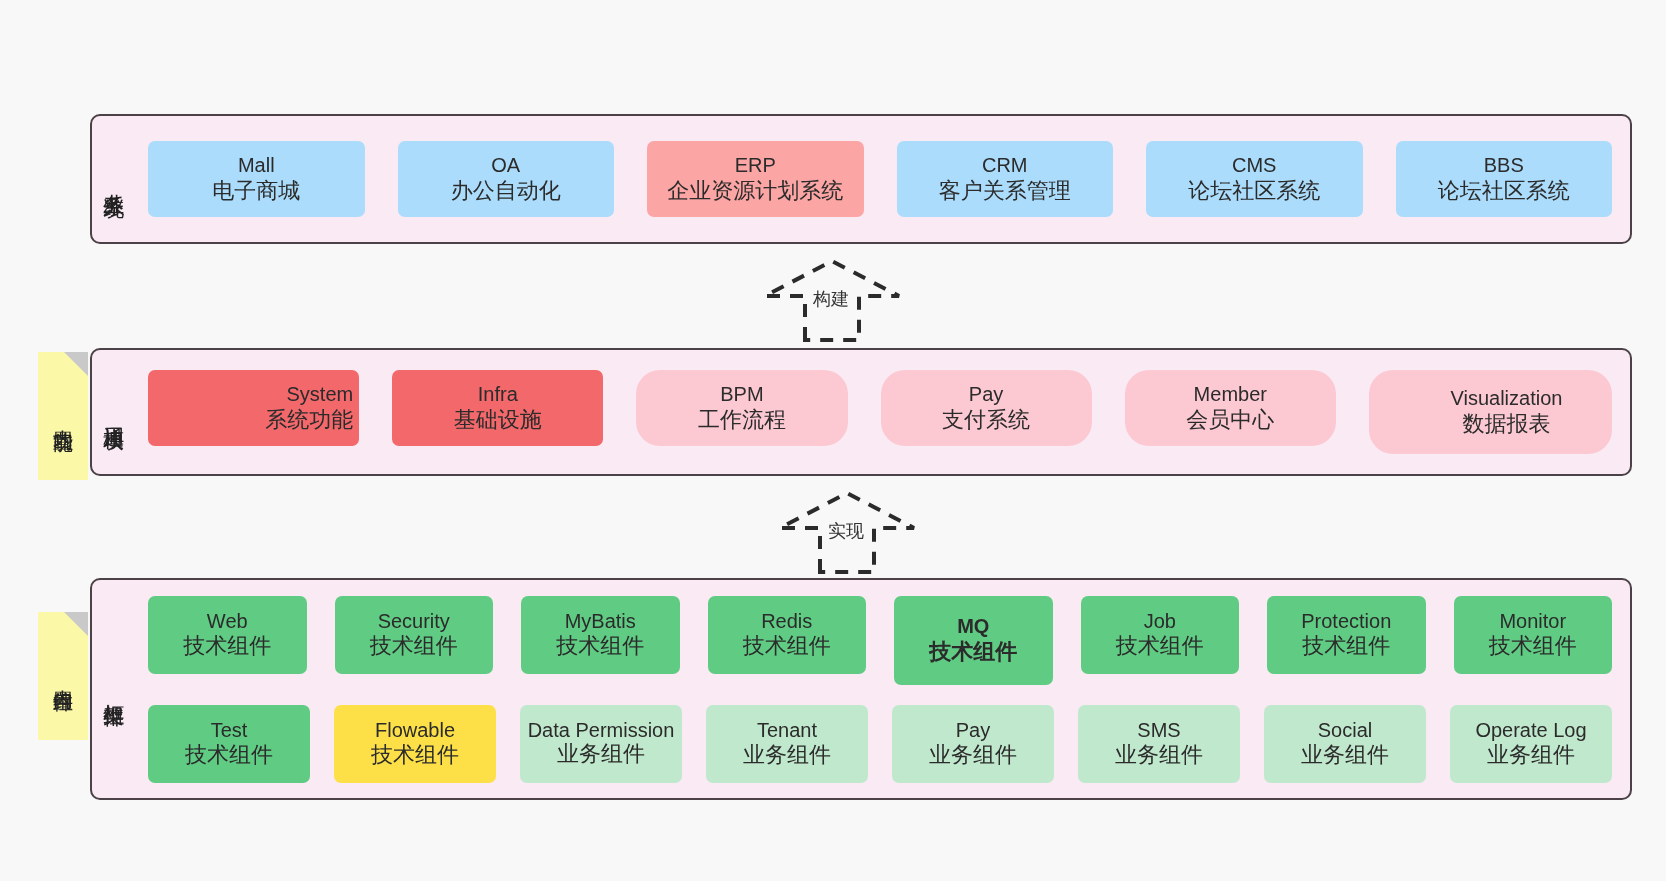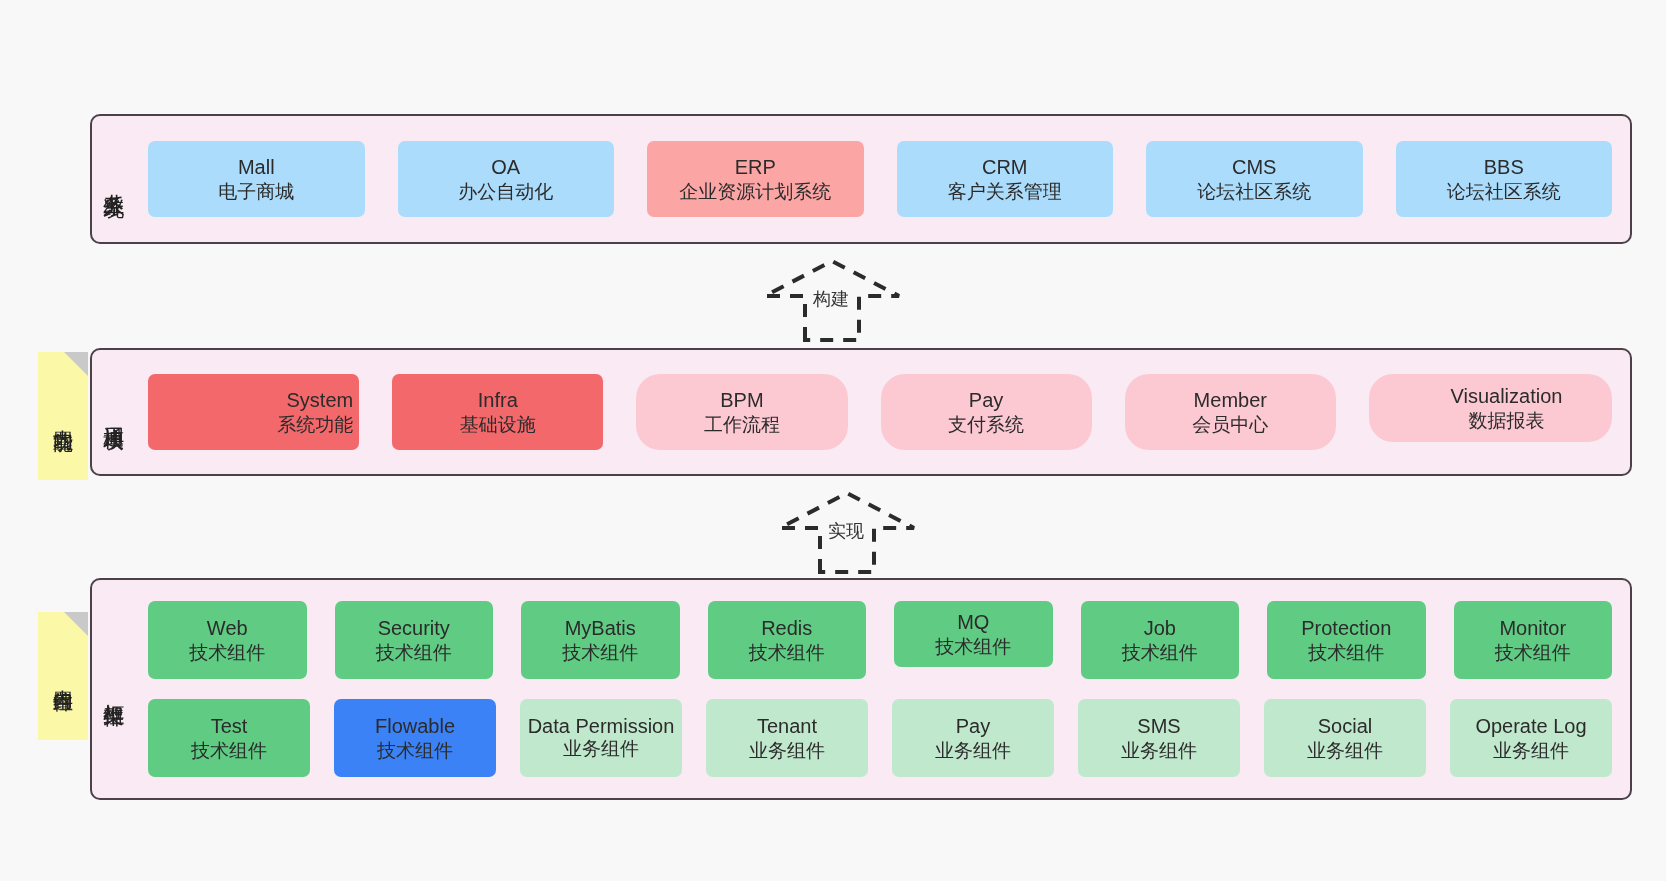--- a/index.html
+++ b/index.html
@@ -57,21 +57,21 @@
     display:flex;
     flex-direction:column;
     align-items:center;
     justify-content:center;
     text-align:center;
     box-sizing:border-box;
     padding:4px 6px;
     line-height:1.22;
   }
   .card .t1{font-size:20px;color:#2b2b2b;}
-  .card .t2{font-size:19px;color:#2b2b2b;}
+  .card .t2{font-size:22px;color:#2b2b2b;}
 
   
   .c-blue   {background:#abdcfb;}
   .c-red    {background:#f2686b;}
   .c-pink   {background:#fcc9d3;border-radius:24px;}
   .c-green  {background:#5fcb83;}
   .c-green-l{background:#c0e8cd;}
 
   
   .sticky{
@@ -173,21 +173,21 @@
           <span class="t2">工作流程</span>
         </div>
         <div class="card c-pink" style="height: 76px; background: rgb(252, 201, 211);">
           <span class="t1">Pay</span>
           <span class="t2">支付系统</span>
         </div>
         <div class="card c-pink" style="height: 76px; background: rgb(252, 201, 211);">
           <span class="t1">Member</span>
           <span class="t2">会员中心</span>
         </div>
-        <div class="card c-pink" style="height: 68px; background: rgb(252, 201, 211); padding-left: 38px;">
+        <div class="card c-pink" style="height: 84px; background: rgb(252, 201, 211); padding-left: 38px;">
           <span class="t1">Visualization</span>
           <span class="t2">数据报表</span>
         </div>
       </div>
     </div>
   </div>
 
   <div class="uml-arrow" style="left:772px;top:490px;width:150px;height:82px;">
     <svg width="150" height="82" viewBox="0 0 150 82">
       <path d="M 48 82 L 48 38 L 8 38 L 75 3 L 142 38 L 102 38 L 102 82 Z" fill="none" stroke="#2b2b2b" stroke-width="4" stroke-dasharray="13,10" stroke-linecap="butt" stroke-linejoin="miter"></path>
@@ -214,21 +214,21 @@
           <span class="t2">技术组件</span>
         </div>
         <div class="card c-green" style="height: 78px; background: rgb(95, 203, 131);">
           <span class="t1">MyBatis</span>
           <span class="t2">技术组件</span>
         </div>
         <div class="card c-green" style="height: 78px; background: rgb(95, 203, 131);">
           <span class="t1">Redis</span>
           <span class="t2">技术组件</span>
         </div>
-        <div class="card c-green" style="height: 66px; background: rgb(95, 203, 131);">
+        <div class="card c-green" style="height: 89px; background: rgb(95, 203, 131); font-weight: bold;">
           <span class="t1">MQ</span>
           <span class="t2">技术组件</span>
         </div>
         <div class="card c-green" style="height: 78px; background: rgb(95, 203, 131);">
           <span class="t1">Job</span>
           <span class="t2">技术组件</span>
         </div>
         <div class="card c-green" style="height: 78px; background: rgb(95, 203, 131);">
           <span class="t1">Protection</span>
           <span class="t2">技术组件</span>
@@ -237,21 +237,21 @@
           <span class="t1">Monitor</span>
           <span class="t2">技术组件</span>
         </div>
       </div>
 
       <div class="row" style="gap:24px;">
         <div class="card c-green" style="height: 78px; background: rgb(95, 203, 131);">
           <span class="t1">Test</span>
           <span class="t2">技术组件</span>
         </div>
-        <div class="card c-green" style="height: 78px; background: #3b82f6;">
+        <div class="card c-green" style="height: 78px; background: #fde047;">
           <span class="t1">Flowable</span>
           <span class="t2">技术组件</span>
         </div>
         <div class="card c-green-l" style="height: 78px; background: rgb(192, 232, 205);">
           <span class="t1" style="line-height:1.1;">Data Permission</span>
           <span class="t2">业务组件</span>
         </div>
         <div class="card c-green-l" style="height: 78px; background: rgb(192, 232, 205);">
           <span class="t1">Tenant</span>
           <span class="t2">业务组件</span>

